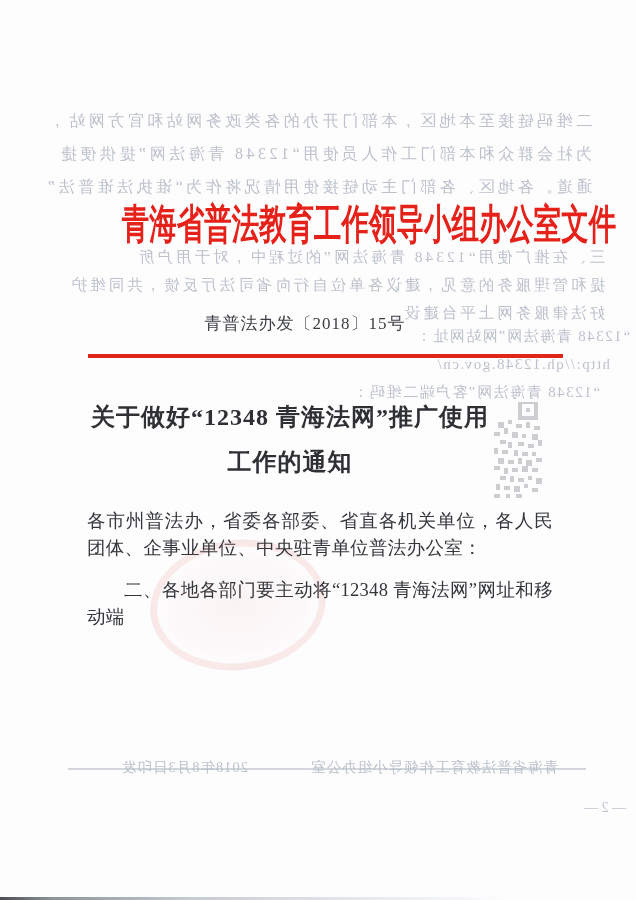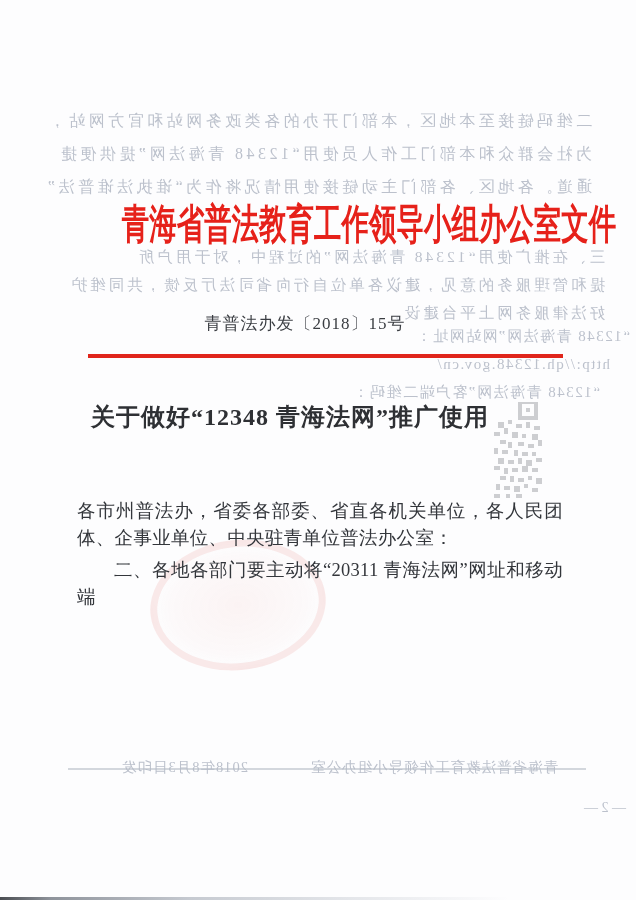--- a/index.html
+++ b/index.html
@@ -26,21 +26,21 @@
   }
   .org-header .squeeze{display:inline-block;transform:scaleX(.67);transform-origin:center;}
   .doc-no{left:0;top:312px;width:516px;text-align:center;font-size:17px;letter-spacing:1px;color:#3a3d42;margin-left:47px;}
   .red-rule{left:88px;top:354px;width:475px;height:3.5px;background:#e0251b;}
   
   .title{left:0;width:580px;text-align:center;font-weight:bold;color:#2e3034;font-size:24px;letter-spacing:1px;white-space:nowrap;}
   .title-1{top:401px;}
   .title-2{top:446px;}
   
   .body-block{left:73px;top:494px;width:494px;color:#33363b;}
-  .body-block p{margin:4px;font-size:18.5px;line-height:27.4px;letter-spacing:.3px;text-align:justify;}
+  .body-block p{margin:14px;font-size:18.5px;line-height:27.4px;letter-spacing:.3px;text-align:justify;}
   .indent{text-indent:2em;}
   
   .qr{left:494px;top:402px;width:52px;height:98px;opacity:.55;}
   
   .seal{
     left:150px;top:540px;width:162px;height:116px;border-radius:50%;
     border:7px solid rgba(219,62,46,.10);
     background:radial-gradient(ellipse at center, rgba(219,62,46,.05) 0%, rgba(219,62,46,.02) 60%, transparent 75%);
     transform:rotate(-7deg);
   }
@@ -71,20 +71,21 @@
 
   <div class="abs doc-no">青普法办发〔2018〕15号</div>
 
   <div class="abs red-rule"></div>
 
   <div class="abs bleed bleed-right mirror" style="left:358px;top:327px;width:272px;">“12348 青海法网”网站网址：</div>
   <div class="abs bleed bleed-right mirror" style="left:395px;top:356px;width:215px;">http://qh.12348.gov.cn/</div>
   <div class="abs bleed bleed-right mirror" style="left:330px;top:383px;width:270px;">“12348 青海法网”客户端二维码：</div>
 
   <div class="abs title title-1">关于做好“12348 青海法网”推广使用</div>
+  <div class="abs title title-2">工作的通知</div>
 
   <div class="abs qr">
     <svg width="52" height="98" viewBox="0 0 26 49" shape-rendering="crispEdges">
       <g fill="#a7a9ad">
         <rect x="13" y="0" width="8" height="8" fill="none" stroke="#a7a9ad" stroke-width="1.6"></rect>
         <rect x="16" y="3" width="2" height="2"></rect>
         <rect x="2" y="10" width="3" height="3"></rect>
           <rect x="7" y="9" width="2" height="2"></rect>
         <rect x="11" y="11" width="3" height="2"></rect>
           <rect x="16" y="10" width="2" height="3"></rect>
@@ -128,21 +129,21 @@
           <rect x="6" y="46" width="2" height="2"></rect>
         <rect x="11" y="46" width="3" height="2"></rect>
       </g>
     </svg>
   </div>
 
   <div class="abs seal"></div>
 
   <div class="abs body-block">
     <p>各市州普法办，省委各部委、省直各机关单位，各人民团体、企事业单位、中央驻青单位普法办公室：</p>
-    <p class="indent">二、各地各部门要主动将“20311 青海法网”网址和移动端</p>
+    <p class="indent">二、各地各部门要主动将“12348 青海法网”网址和移动端</p>
   </div>
 
   <div class="abs bleed-rule"></div>
   <div class="abs bleed bleed-imprint mirror">青海省普法教育工作领导小组办公室　　　　2018年8月3日印发</div>
   <div class="abs bleed bleed-pagenum mirror">— 2 —</div>
 
   <div class="abs scan-edge"></div>
 
 </div>
 

